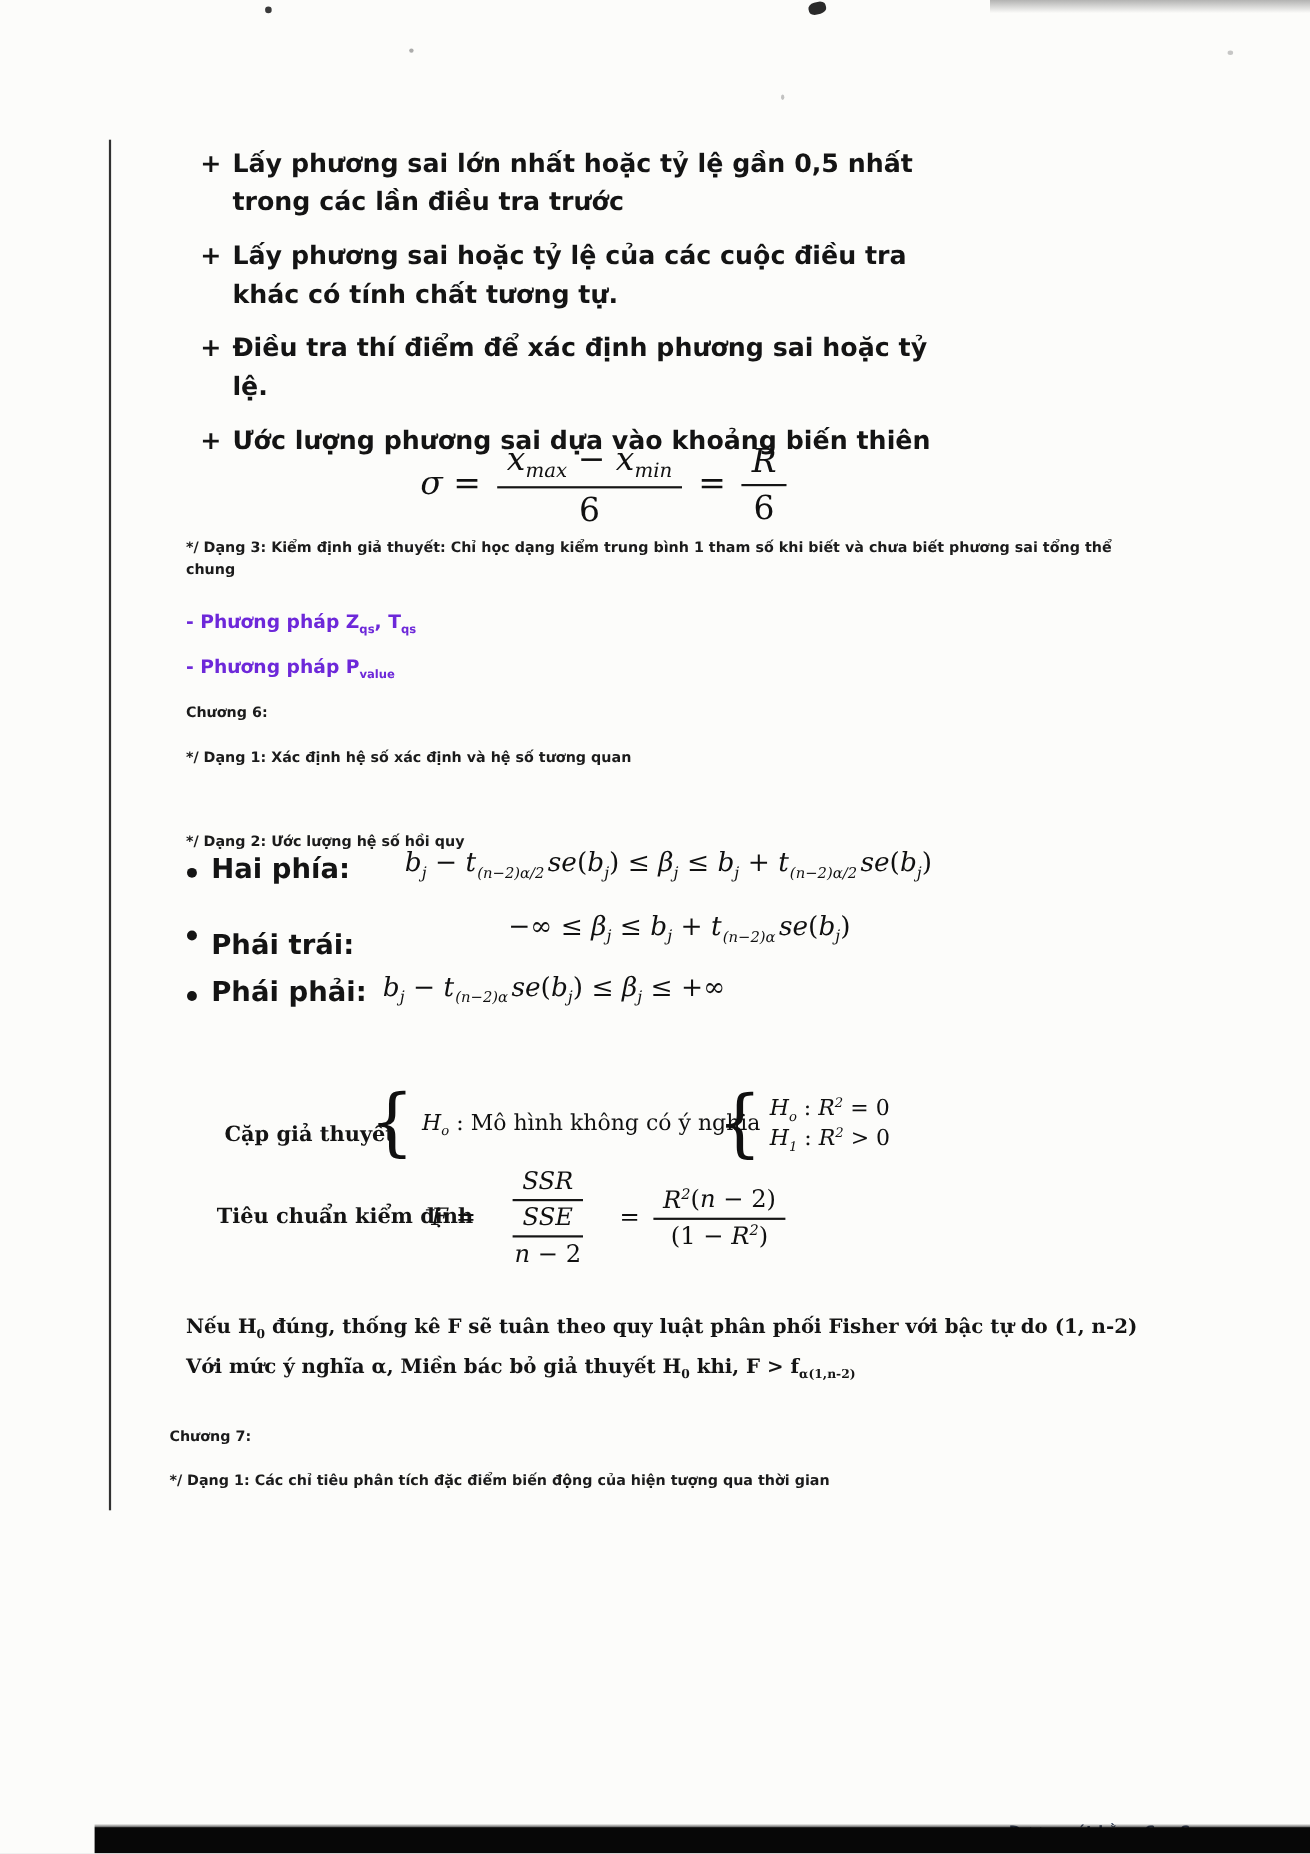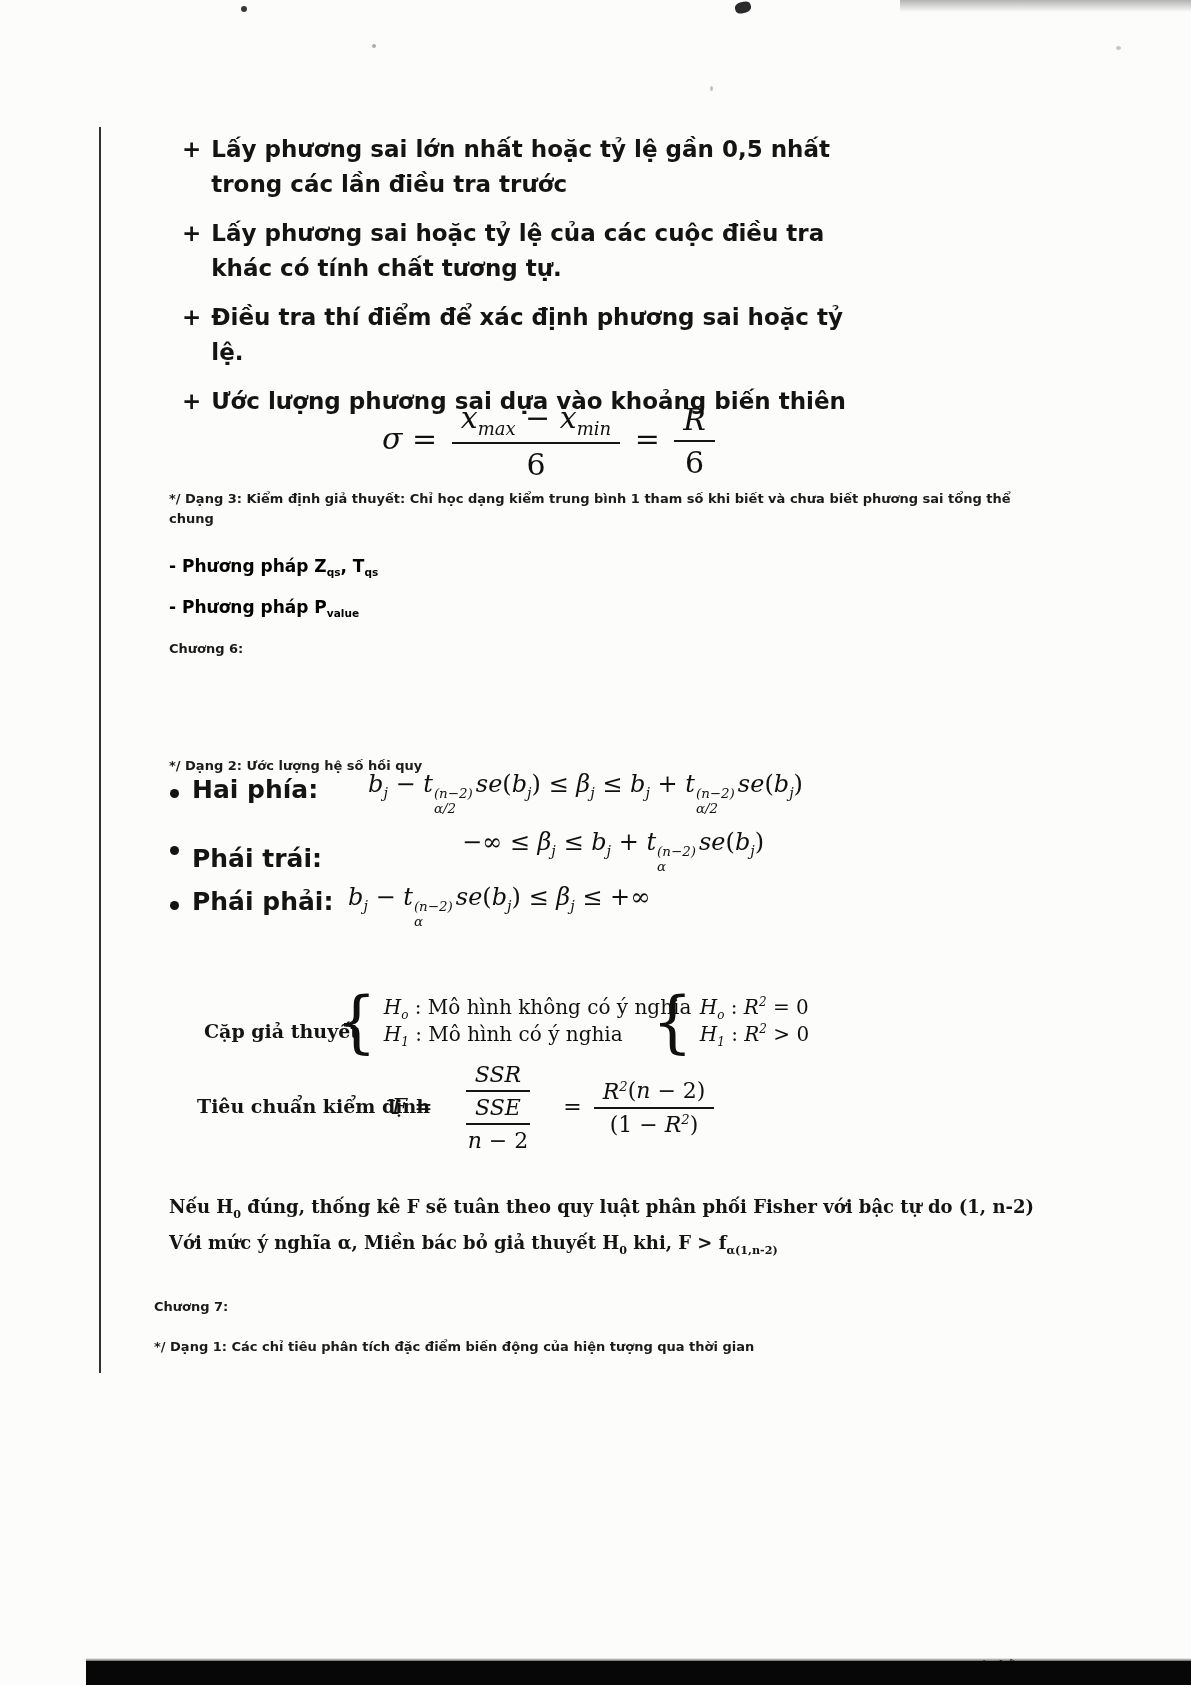--- a/index.html
+++ b/index.html
@@ -23,34 +23,34 @@
 
   
   .abs { position:absolute; }
   .bullets { left:182px; top:132px; width:672px; }
   .bullet { display:flex; gap:10px; font-size:23px; font-weight:bold; line-height:1.5; margin-bottom:15px; color:#141414; }
   .bullet .marker { flex:0 0 auto; }
 
   .heading { font-size:13px; font-weight:bold; color:#1b1b1b; line-height:1.55; }
   .h-wide { width:885px; }
 
-  .method-line { font-size:17px; font-weight:bold; color:#000000; }
+  .method-line { font-size:17px; font-weight:bold; color:#6d28d9; }
   .method-line sub { font-size:0.62em; font-weight:bold; }
 
   .ilabel { font-size:25px; font-weight:bold; color:#141414; }
   .dot { position:absolute; width:9px; height:9px; border-radius:50%; background:#141414; }
 
   
   .math { font-family:"DejaVu Serif", serif; color:#101010; white-space:nowrap; }
   .math i { font-style:italic; }
   .math sub, .math sup { font-size:0.6em; }
   .frac { display:inline-flex; flex-direction:column; align-items:center; vertical-align:middle; margin:0 5px; text-align:center; }
   .frac > .num { border-bottom:2px solid #151515; padding:0 9px 3px; }
   .frac > .den { padding:3px 9px 0; }
-  .stack { display:inline-flex; flex-direction:column; align-items:flex-start; font-size:0.56em; line-height:1.12; vertical-align:-0.45em; margin:0 3px 0 1px; }
+  .stack { display:inline-flex; flex-direction:row; align-items:center; font-size:0.56em; line-height:1.12; vertical-align:-0.45em; margin:0 3px 0 1px; }
   .cases { display:inline-flex; align-items:center; gap:7px; }
   .cases .brace { font-size:3.2em; font-weight:400; line-height:0.82; transform:scaleY(1.05); font-family:"DejaVu Serif", serif; }
   .cases .col { display:inline-flex; flex-direction:column; gap:0; }
 
   .sigma-formula { left:382px; top:400px; font-size:30px; }
   .f-two   { left:368px; top:770px; font-size:24px; }
   .f-left  { left:462px; top:828px; font-size:24px; }
   .f-right { left:348px; top:883px; font-size:24px; }
   .cases1 { left:336px; top:995px; font-size:20px; }
   .cases2 { left:652px; top:995px; font-size:20px; }
@@ -120,20 +120,21 @@
       </span><span> = </span><span class="frac">
         <span class="num"><i>R</i></span>
         <span class="den"><span>6</span></span>
       </span></div>
 
   <div class="abs heading h-wide pos-h5">*/ Dạng 3: Kiểm định giả thuyết: Chỉ học dạng kiểm trung bình 1 tham số khi biết và chưa biết phương sai tổng thể chung</div>
   <div class="abs method-line pos-mz"><span>- Phương pháp Z</span><sub>qs</sub><span>, T</span><sub>qs</sub></div>
   <div class="abs method-line pos-mp"><span>- Phương pháp P</span><sub>value</sub></div>
 
   <div class="abs heading pos-c6">Chương 6:</div>
+  <div class="abs heading pos-d16">*/ Dạng 1: Xác định hệ số xác định và hệ số tương quan</div>
   <div class="abs heading pos-d26">*/ Dạng 2: Ước lượng hệ số hồi quy</div>
 
   <span class="dot pos-dot1"></span>
   <div class="abs ilabel pos-lb1">Hai phía:</div>
   <div class="abs math f-two"><span><i>b</i><sub><i>j</i></sub></span><span> − </span><span class="ss-wrap"><i>t</i><span class="stack">
           <i>(n−2)</i>
           <i>α/2</i>
         </span></span><i>se</i><span>(</span><span><i>b</i><sub><i>j</i></sub></span><span>) ≤ </span><span><i>β</i><sub><i>j</i></sub></span><span> ≤ </span><span><i>b</i><sub><i>j</i></sub></span><span> + </span><span class="ss-wrap"><i>t</i><span class="stack">
           <i>(n−2)</i>
           <i>α/2</i>
@@ -152,21 +153,20 @@
           <i>(n−2)</i>
           <i>α</i>
         </span></span><i>se</i><span>(</span><span><i>b</i><sub><i>j</i></sub></span><span>) ≤ </span><span><i>β</i><sub><i>j</i></sub></span><span> ≤ +∞</span></div>
 
 
   <div class="abs serif-label pos-hyp">Cặp giả thuyết</div>
   <div class="abs math cases1"><span class="cases">
         <span class="brace">{</span>
         <span class="col">
           <span class="cases-row"><span><i>H</i><sub><i>o</i></sub></span><span> : Mô hình không có ý nghia</span></span>
-          <span class="cases-row"><span><i>H</i><sub><i>1</i></sub></span><span> : Mô hình có ý nghia</span></span>
         </span>
       </span></div>
   <div class="abs math cases2"><span class="cases">
         <span class="brace">{</span>
         <span class="col">
           <span class="cases-row"><span><i>H</i><sub><i>o</i></sub></span><span> : </span><span><i>R</i><sup><i>2</i></sup></span><span> = 0</span></span>
           <span class="cases-row"><span><i>H</i><sub><i>1</i></sub></span><span> : </span><span><i>R</i><sup><i>2</i></sup></span><span> &gt; 0</span></span>
         </span>
       </span></div>
 

